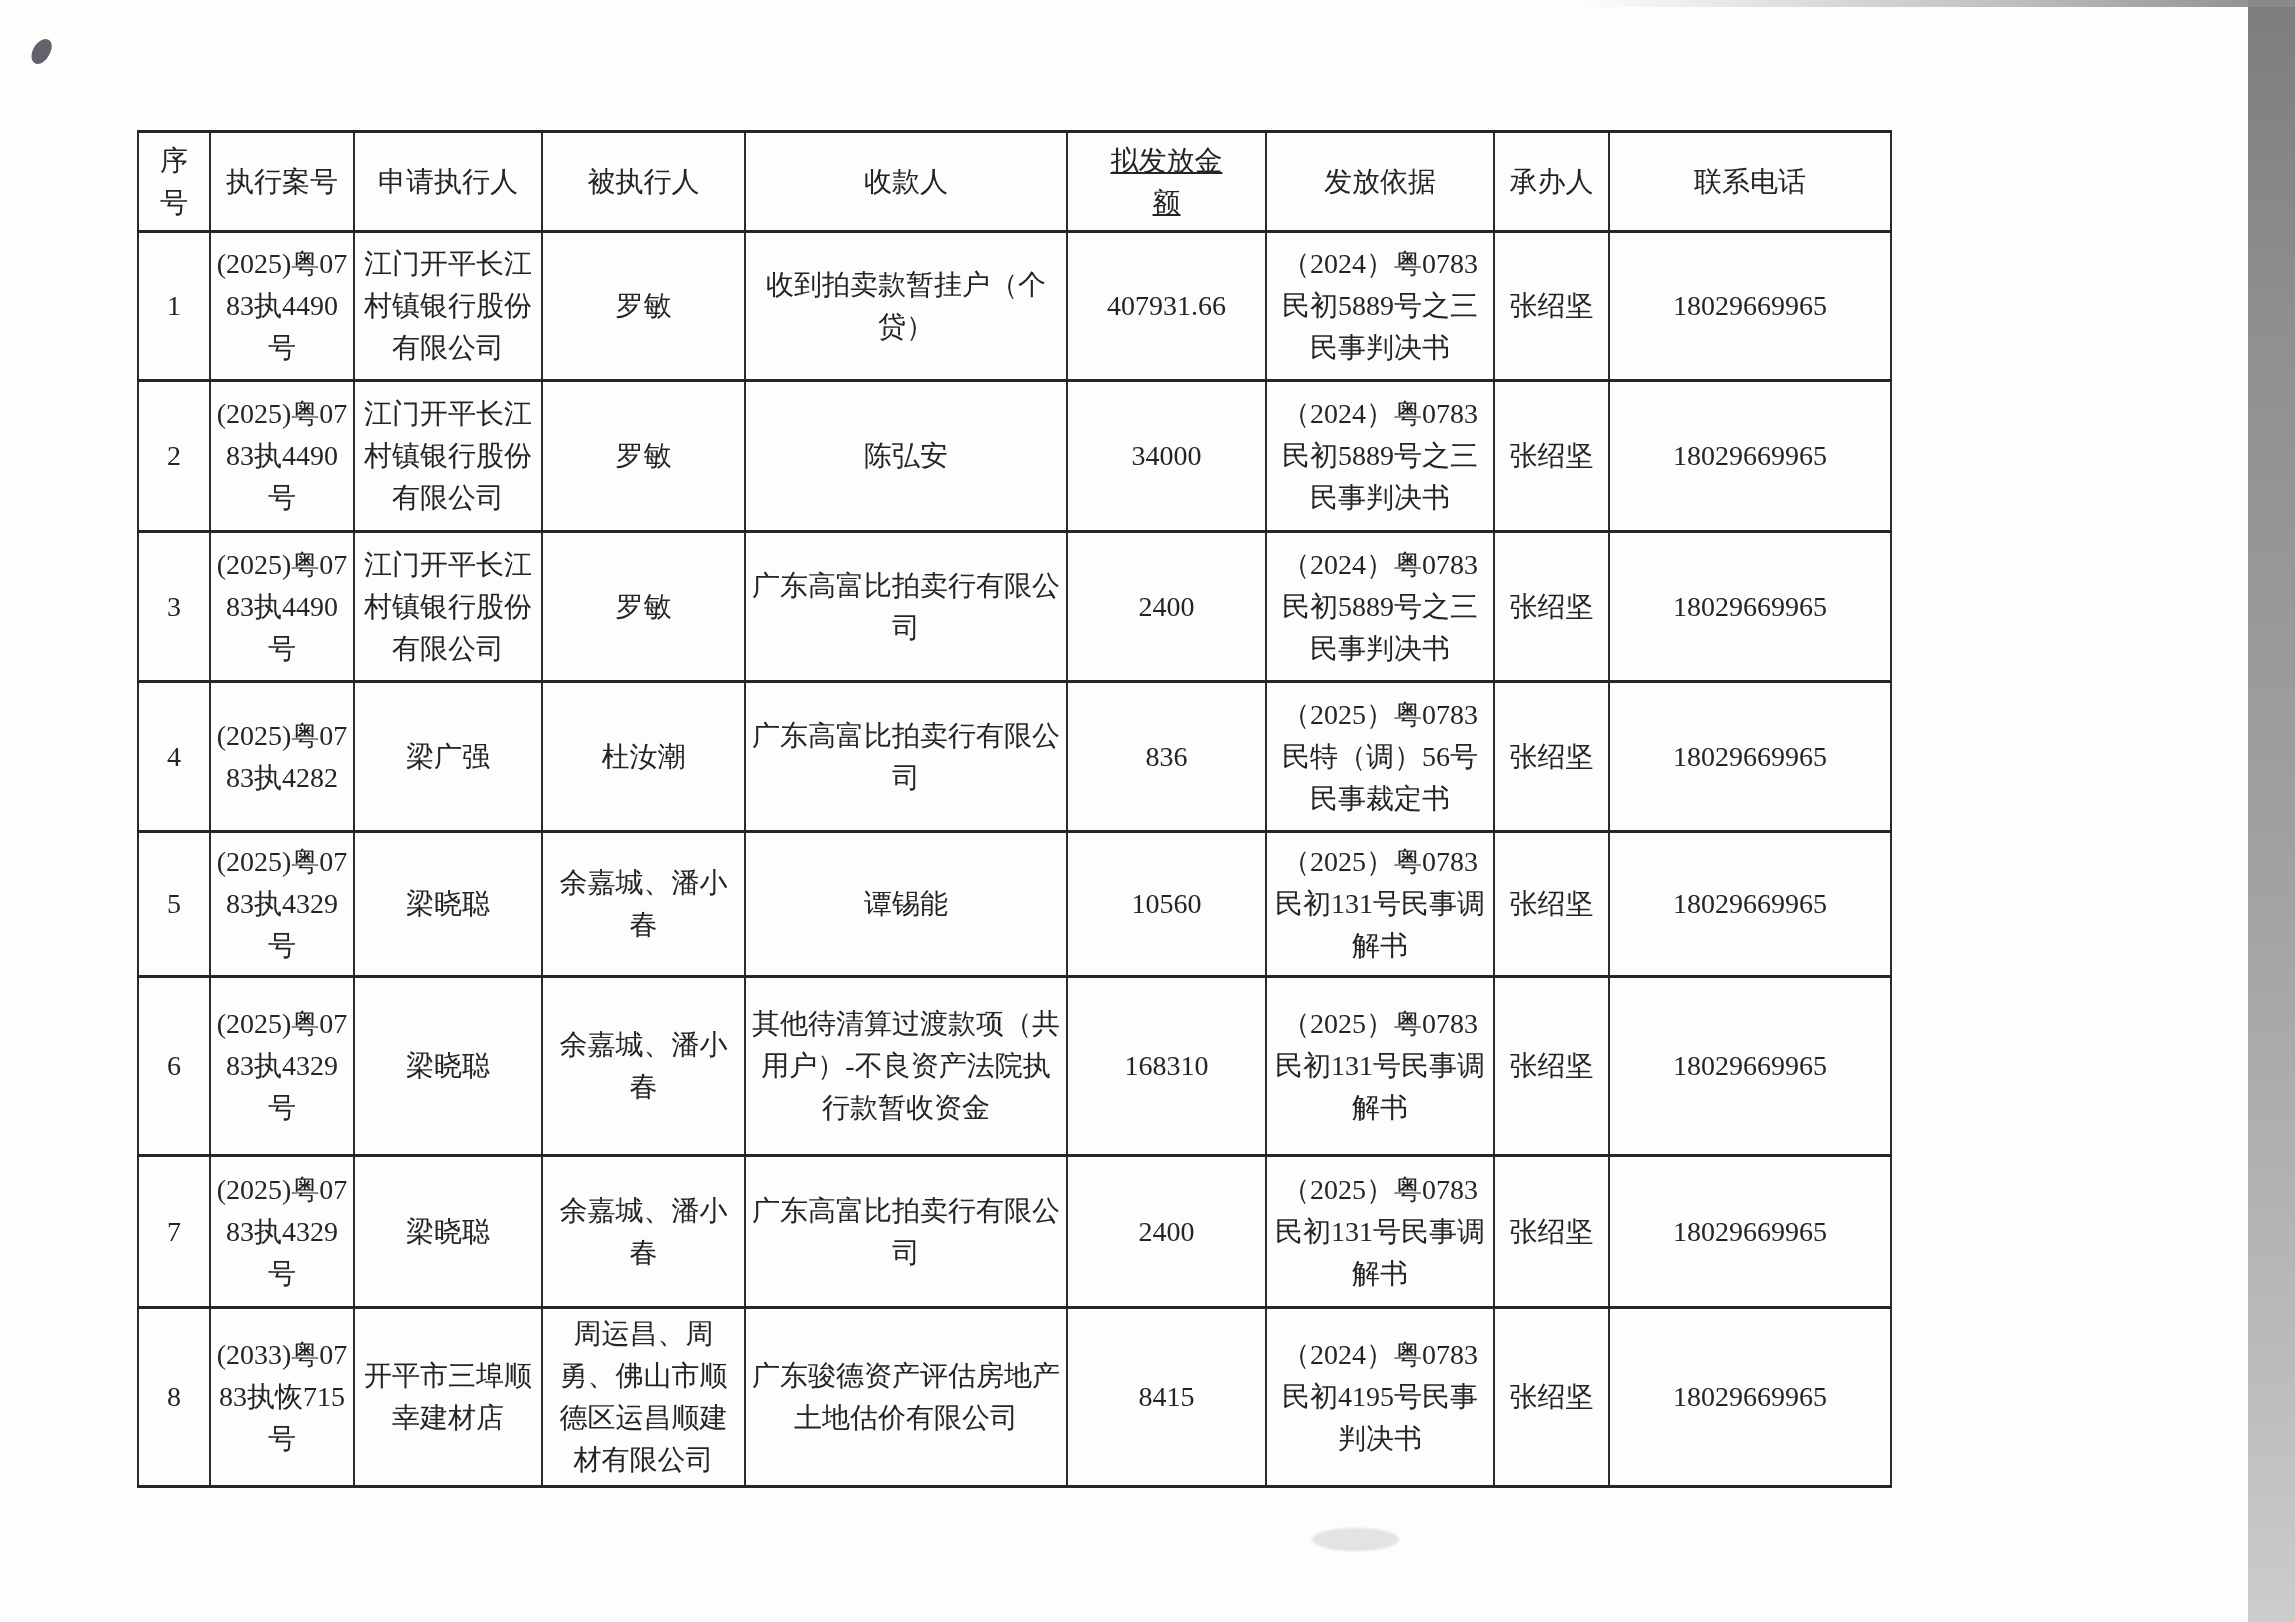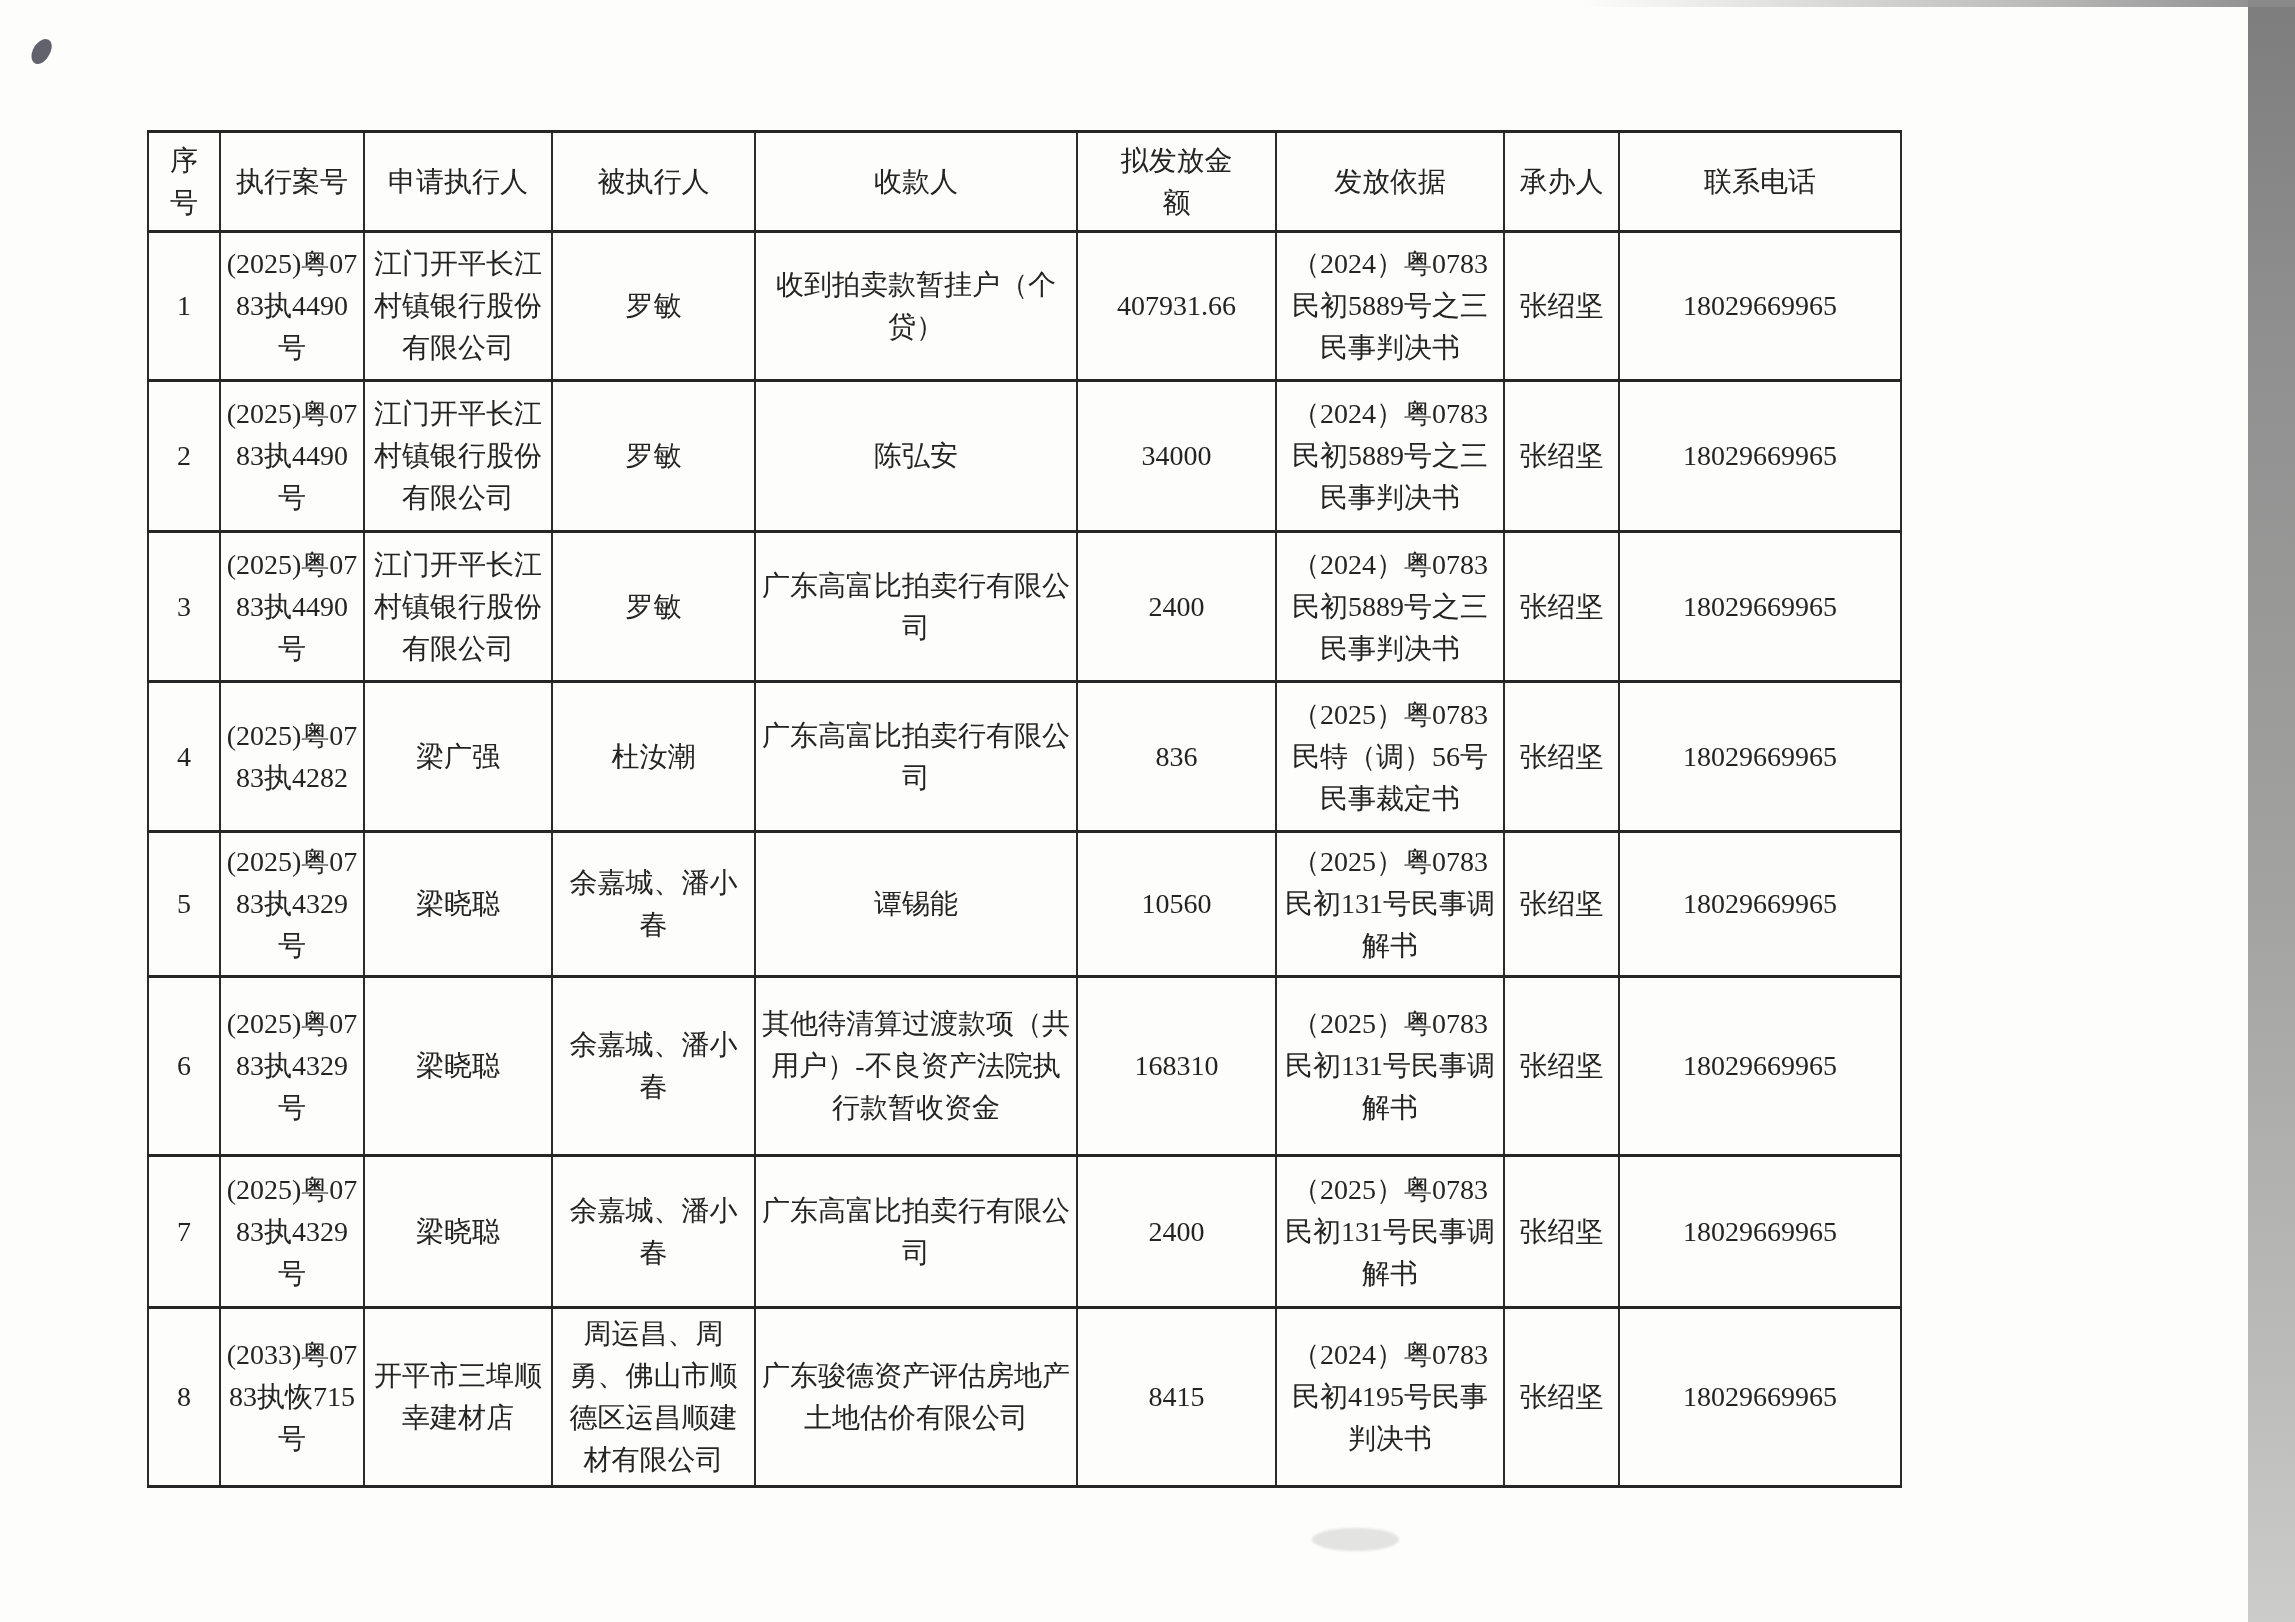--- a/index.html
+++ b/index.html
@@ -50,21 +50,21 @@
     top: 1528px;
     width: 87px;
     height: 22.5px;
     background: #e3e3e1;
     border-radius: 50%;
     filter: blur(1px);
   }
   
   table.doc-table {
     position: absolute;
-    left: 147px;
+    left: 137px;
     top: 130px;
     width: 1754px;
     border-collapse: collapse;
     table-layout: fixed;
     padding-left: 16px;
   }
   .doc-table col.c1 { width: 72px; }
   .doc-table col.c2 { width: 144px; }
   .doc-table col.c3 { width: 188px; }
   .doc-table col.c4 { width: 203px; }
@@ -81,21 +81,21 @@
     text-align: center;
     vertical-align: middle;
     font-size: 28px;
     font-weight: normal;
     line-height: 1.5;
     padding: 4.1px 5.1px;
     word-break: break-all;
     color: #242424;
   }
   .doc-table th { padding: 4.1px 7.2px; }
-  .doc-table th.hdr-amount { padding: 4.1px 32px; }
+  .doc-table th.hdr-amount { padding: 4.1px 32px; text-decoration: underline; }
   .doc-table tr.hdr-row      { height: 100px; }
   .doc-table tr.r1 { height: 149px; }
   .doc-table tr.r2 { height: 151px; }
   .doc-table tr.r3 { height: 150px; }
   .doc-table tr.r4 { height: 150px; }
   .doc-table tr.r5 { height: 145px; }
   .doc-table tr.r6 { height: 179px; }
   .doc-table tr.r7 { height: 152px; }
   .doc-table tr.r8 { height: 179px; }
 </style>

